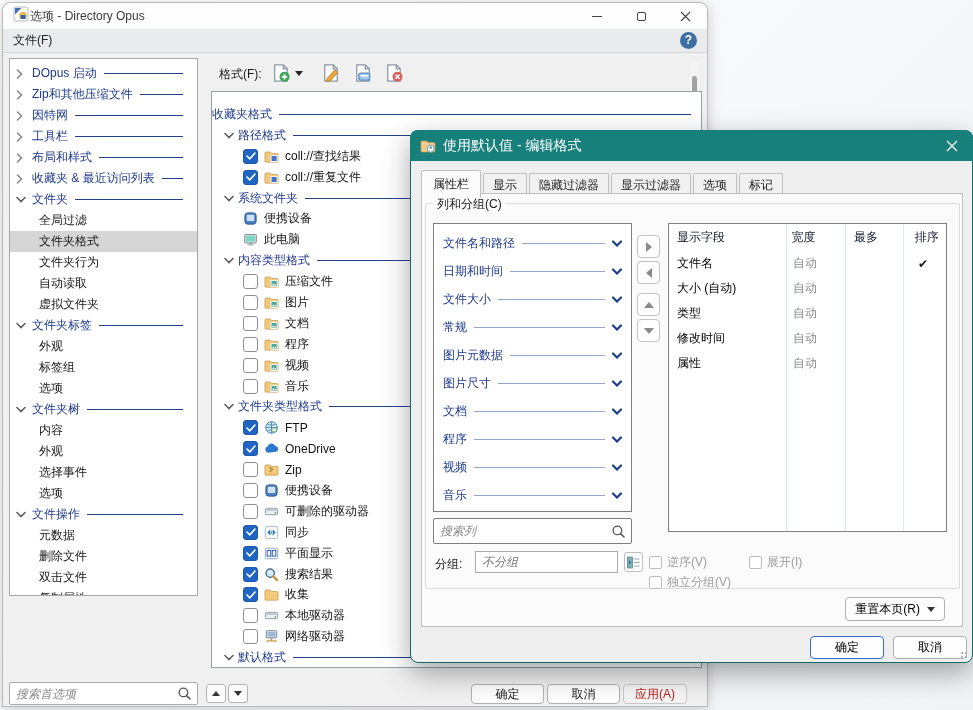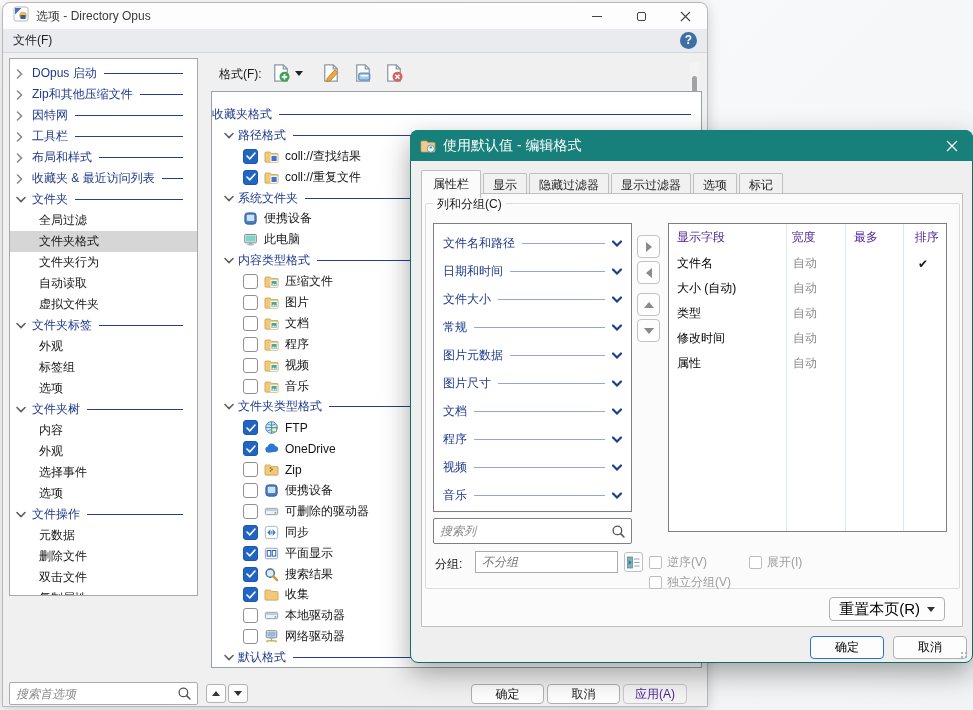--- a/index.html
+++ b/index.html
@@ -6,21 +6,21 @@
   html,body { width:973px; height:710px; overflow:hidden; }
   body { font-family:"Liberation Sans", sans-serif; background:linear-gradient(135deg,#fdfdfd 0%,#f1f3f5 100%); position:relative; }
   .stage { position:absolute; inset:0; }
 
   
   .main-window { position:absolute; left:2px; top:2px; width:706px; height:705px;
     background:#f0f0f0; border:1px solid #b9b9b9; border-radius:8px 8px 0 0;
     box-shadow:0 3px 14px rgba(0,0,0,.18); }
   .titlebar { position:absolute; left:0; top:0; right:0; height:26px; background:#fdfdfd;
     border-radius:8px 8px 0 0; display:flex; align-items:center; padding-left:10px; }
-  .titlebar .title { font-size:12px; color:#3a3a3a; margin-left:7px; }
+  .titlebar .title { font-size:12px; color:#3a3a3a; margin-left:1px; }
   .win-controls { position:absolute; right:0; top:0; height:26px; display:flex; }
   .win-btn { width:44px; height:26px; display:flex; align-items:center; justify-content:center; }
   .glyph-min { width:10px; border-top:1px solid #444; display:block; }
   .glyph-max { width:9px; height:9px; border:1px solid #444; border-radius:2px; display:block; }
   .menubar { position:absolute; left:0; top:26px; right:0; height:24px; background:#e9ebee;
     border-bottom:1px solid #d4d6d9; display:flex; align-items:center; }
   .menu-item { font-size:12px; color:#222; padding:0 10px; }
   .help-icon { position:absolute; right:10px; top:3px; width:17px; height:17px; border-radius:50%;
     background:#3d6fa5; color:#fff; font-size:12px; font-weight:bold; text-align:center; line-height:17px; }
 
@@ -63,21 +63,21 @@
   .ft-row.section { padding-left:12px; }
   .ft-row.section .chev { width:14px; display:flex; align-items:center; }
   .ft-row.item { padding-left:31px; color:#141414; }
   .cbx { width:15px; height:15px; border-radius:3px; margin-right:6px; flex:0 0 auto; display:flex; align-items:center; justify-content:center; }
   .cbx.on { background:#2065c4; border:1px solid #1b57aa; }
   .cbx.off { background:#fff; border:1px solid #8f8f8f; }
   .ft-icon { width:16px; height:16px; margin-right:5px; flex:0 0 auto; display:flex; align-items:center; }
 
   .btn { position:absolute; height:20px; background:#fdfdfd; border:1px solid #b0b0b0; border-radius:4px;
     font-size:12px; color:#1a1a1a; display:flex; align-items:center; justify-content:center; }
-  .btn.disabled { color:#4c1d95; background:#f4f4f4; border-color:#c8c8c8; }
+  .btn.disabled { color:#b91c1c; background:#f4f4f4; border-color:#c8c8c8; }
 
   
   .dialog { position:absolute; left:410px; top:130px; width:563px; height:533px; background:#efefef;
     border:1px solid #0c6d69; border-radius:8px; box-shadow:0 10px 28px rgba(0,0,0,.35); z-index:10; }
   .dlg-titlebar { position:absolute; left:-1px; top:-1px; right:-1px; height:31px; background:#17807b;
     border-radius:8px 8px 0 0; display:flex; align-items:center; padding-left:10px; }
   .dlg-titlebar .title { color:#fff; font-size:14px; margin-left:7px; }
   .dlg-close { position:absolute; right:12px; top:7px; width:18px; height:18px; display:flex; align-items:center; justify-content:center; }
 
   .tabbar { position:absolute; left:10px; top:39px; display:flex; align-items:flex-end; }
@@ -98,39 +98,39 @@
   .arrow-btn { position:absolute; left:226px; width:23px; height:23px; background:#fdfdfd; border:1px solid #c3c3c3;
     border-radius:4px; display:flex; align-items:center; justify-content:center; }
   .a-right { width:0;height:0;border-top:5px solid transparent;border-bottom:5px solid transparent;border-left:6px solid #8a8a8a; }
   .a-left  { width:0;height:0;border-top:5px solid transparent;border-bottom:5px solid transparent;border-right:6px solid #8a8a8a; }
   .a-up    { width:0;height:0;border-left:5px solid transparent;border-right:5px solid transparent;border-bottom:6px solid #8a8a8a; }
   .a-down  { width:0;height:0;border-left:5px solid transparent;border-right:5px solid transparent;border-top:6px solid #8a8a8a; }
 
   .col-table { position:absolute; left:257px; top:92px; width:279px; height:309px; background:#fff; border:1px solid #7f7f7f; }
   .ct-sep { position:absolute; top:0; bottom:0; width:1px; background:#dbe8f7; }
   .ct-row { display:flex; height:25px; align-items:center; font-size:12px; position:relative; }
-  .ct-row.head { height:27px; font-size:12px; color:#4c1d95;gap:8px; }
+  .ct-row.head { height:27px; font-size:12px; color:#0f172a;gap:8px; }
   .ct-c1 { width:116px; padding-left:8px; }
   .ct-c2 { width:59px; padding-left:8px; }
   .ct-c3 { width:58px; padding-left:8px; }
   .ct-c4 { width:42px; text-align:center; }
   .ct-val { color:#8b8b8b; }
   .ct-check { color:#1b1b1b; font-size:12px; }
 
   .grp-label { position:absolute; left:24px; top:425px; font-size:12px; color:#1a1a1a; }
   .grp-input { position:absolute; left:64px; top:420px; width:143px; height:22px; border:1px solid #ababab; background:#fff;
     font-size:12px; padding:0 6px; font-style:italic; color:#666; font-family:"Liberation Sans", sans-serif; outline:none; }
   .grp-input::placeholder { font-style:italic; color:#777; }
   .grp-btn { position:absolute; left:213px; top:421px; width:19px; height:20px; background:#fdfdfd; border:1px solid #c0c0c0;
     border-radius:3px; display:flex; align-items:center; justify-content:center; }
   .chk-row { position:absolute; display:flex; align-items:center; font-size:12px; color:#9e9e9e; }
   .chk-box { width:13px; height:13px; border:1px solid #bdbdbd; background:#fff; border-radius:2px; margin-right:5px; flex:0 0 auto; }
 
   .reset-btn { position:absolute; right:27px; top:466px; height:24px; padding:0 9px; background:#fdfdfd; border:1px solid #b0b0b0;
-    border-radius:4px; font-size:15px; display:flex; align-items:center; }
+    border-radius:4px; font-size:12px; display:flex; align-items:center; }
   .reset-btn .dd { width:0;height:0;border-left:4px solid transparent;border-right:4px solid transparent;border-top:5px solid #333; margin-left:7px; }
   .dlg-btn { position:absolute; top:505px; width:74px; height:23px; background:#fdfdfd; border:1px solid #b0b0b0; border-radius:4px;
     font-size:12px; display:flex; align-items:center; justify-content:center; }
   .dlg-btn.default { border:1.6px solid #2f6fd2; }
   .grip { position:absolute; right:3px; bottom:2px; width:8px; height:8px;
     background:radial-gradient(circle at 1px 1px,#9aa 1px,transparent 1.2px); background-size:4px 4px; opacity:.8; }
 </style>
 </head>
 <body>
 

